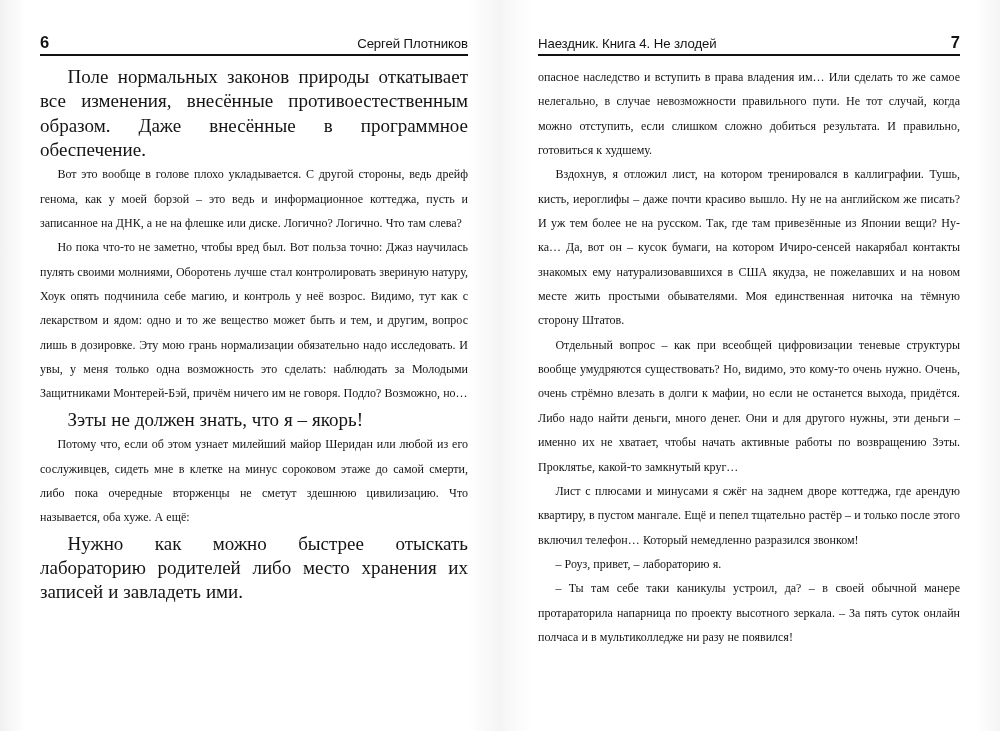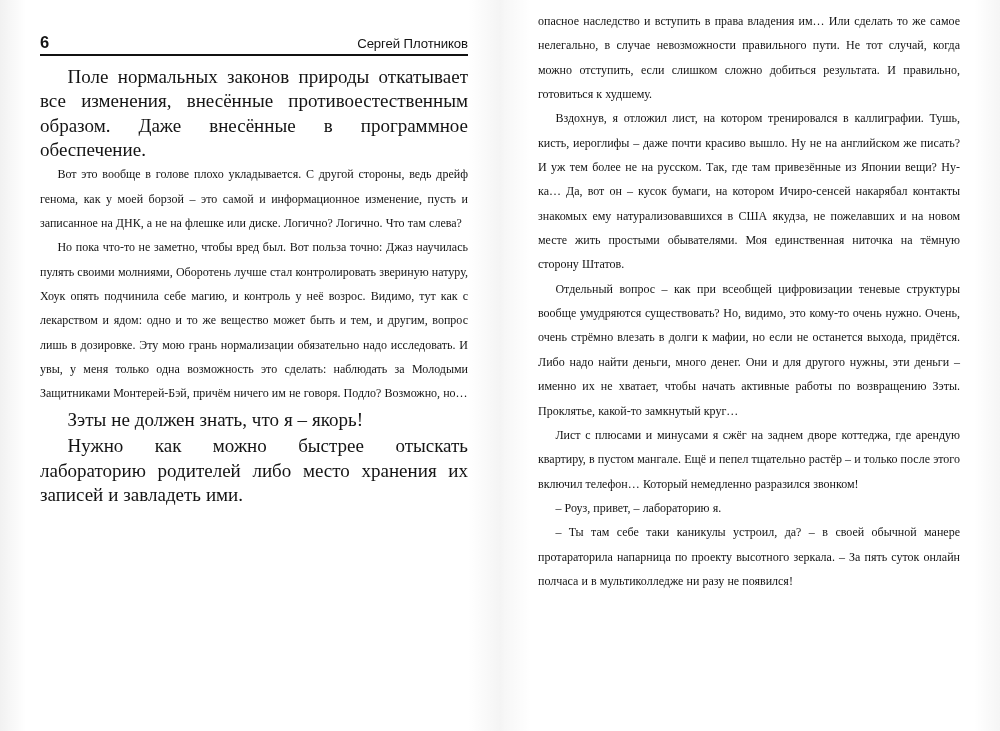--- a/index.html
+++ b/index.html
@@ -113,30 +113,35 @@
 
   <div class="page left">
 
     <div class="runhead">
       <span class="folio">6</span>
       <span class="title">Сергей Плотников</span>
     </div>
 
     <div class="body">
       <p class="para italic">Поле нормальных законов природы откатывает все изменения, внесённые противоестественным образом. Даже внесённые в программное обеспечение.</p>
-      <p class="para">Вот это вообще в голове плохо укладывается. С другой стороны, ведь дрейф генома, как у моей борзой – это самой и информационное изменение, пусть и записанное на ДНК, а не на флешке или диске. Логично? Логично. Что там слева?</p>
+      <p class="para">Вот это вообще в голове плохо укладывается. С другой стороны, ведь дрейф генома, как у моей борзой – это ведь и информационное коттеджа, пусть и записанное на ДНК, а не на флешке или диске. Логично? Логично. Что там слева?</p>
       <p class="para">Но пока что-то не заметно, чтобы вред был. Вот польза точно: Джаз научилась пулять своими молниями, Оборотень лучше стал контролировать звериную натуру, Хоук опять подчинила себе магию, и контроль у неё возрос. Видимо, тут как с лекарством и ядом: одно и то же вещество может быть и тем, и другим, вопрос лишь в дозировке. Эту мою грань нормализации обязательно надо исследовать. И увы, у меня только одна возможность это сделать: наблюдать за Молодыми Защитниками Монтерей-Бэй, причём ничего им не говоря. Подло? Возможно, но…</p>
       <p class="para italic gap-before">Зэты не должен знать, что я – якорь!</p>
+      <p class="para">Потому что, если об этом узнает милейший майор Шеридан или любой из его сослуживцев, сидеть мне в клетке на минус сороковом этаже до самой смерти, либо пока очередные вторженцы не сметут здешнюю цивилизацию. Что называется, оба хуже. А ещё:</p>
       <p class="para italic gap-before">Нужно как можно быстрее отыскать лабораторию родителей либо место хранения их записей и завладеть ими.</p>
 
     </div>
   </div>
 
   <div class="page right">
 
+    <div class="runhead">
+      <span class="title">Наездник. Книга 4. Не злодей</span>
+      <span class="folio">7</span>
+    </div>
 
     <div class="body">
       <p class="para noindent">опасное наследство и вступить в права владения им… Или сделать то же самое нелегально, в случае невозможности правильного пути. Не тот случай, когда можно отступить, если слишком сложно добиться результата. И правильно, готовиться к худшему.</p>
       <p class="para">Вздохнув, я отложил лист, на котором тренировался в каллиграфии. Тушь, кисть, иероглифы – даже почти красиво вышло. Ну не на английском же писать? И уж тем более не на русском. Так, где там привезённые из Японии вещи? Ну-ка… Да, вот он – кусок бумаги, на котором Ичиро-сенсей накарябал контакты знакомых ему натурализовавшихся в США якудза, не пожелавших и на новом месте жить простыми обывателями. Моя единственная ниточка на тёмную сторону Штатов.</p>
       <p class="para">Отдельный вопрос – как при всеобщей цифровизации теневые структуры вообще умудряются существовать? Но, видимо, это кому-то очень нужно. Очень, очень стрёмно влезать в долги к мафии, но если не останется выхода, придётся. Либо надо найти деньги, много денег. Они и для другого нужны, эти деньги – именно их не хватает, чтобы начать активные работы по возвращению Зэты. Проклятье, какой-то замкнутый круг…</p>
       <p class="para">Лист с плюсами и минусами я сжёг на заднем дворе коттеджа, где арендую квартиру, в пустом мангале. Ещё и пепел тщательно растёр – и только после этого включил телефон… Который немедленно разразился звонком!</p>
       <p class="para">– Роуз, привет, – лабораторию я.</p>
       <p class="para">– Ты там себе таки каникулы устроил, да? – в своей обычной манере протараторила напарница по проекту вы­сотного зеркала. – За пять суток онлайн полчаса и в мульти­колледже ни разу не появился!</p>
 
     </div>

